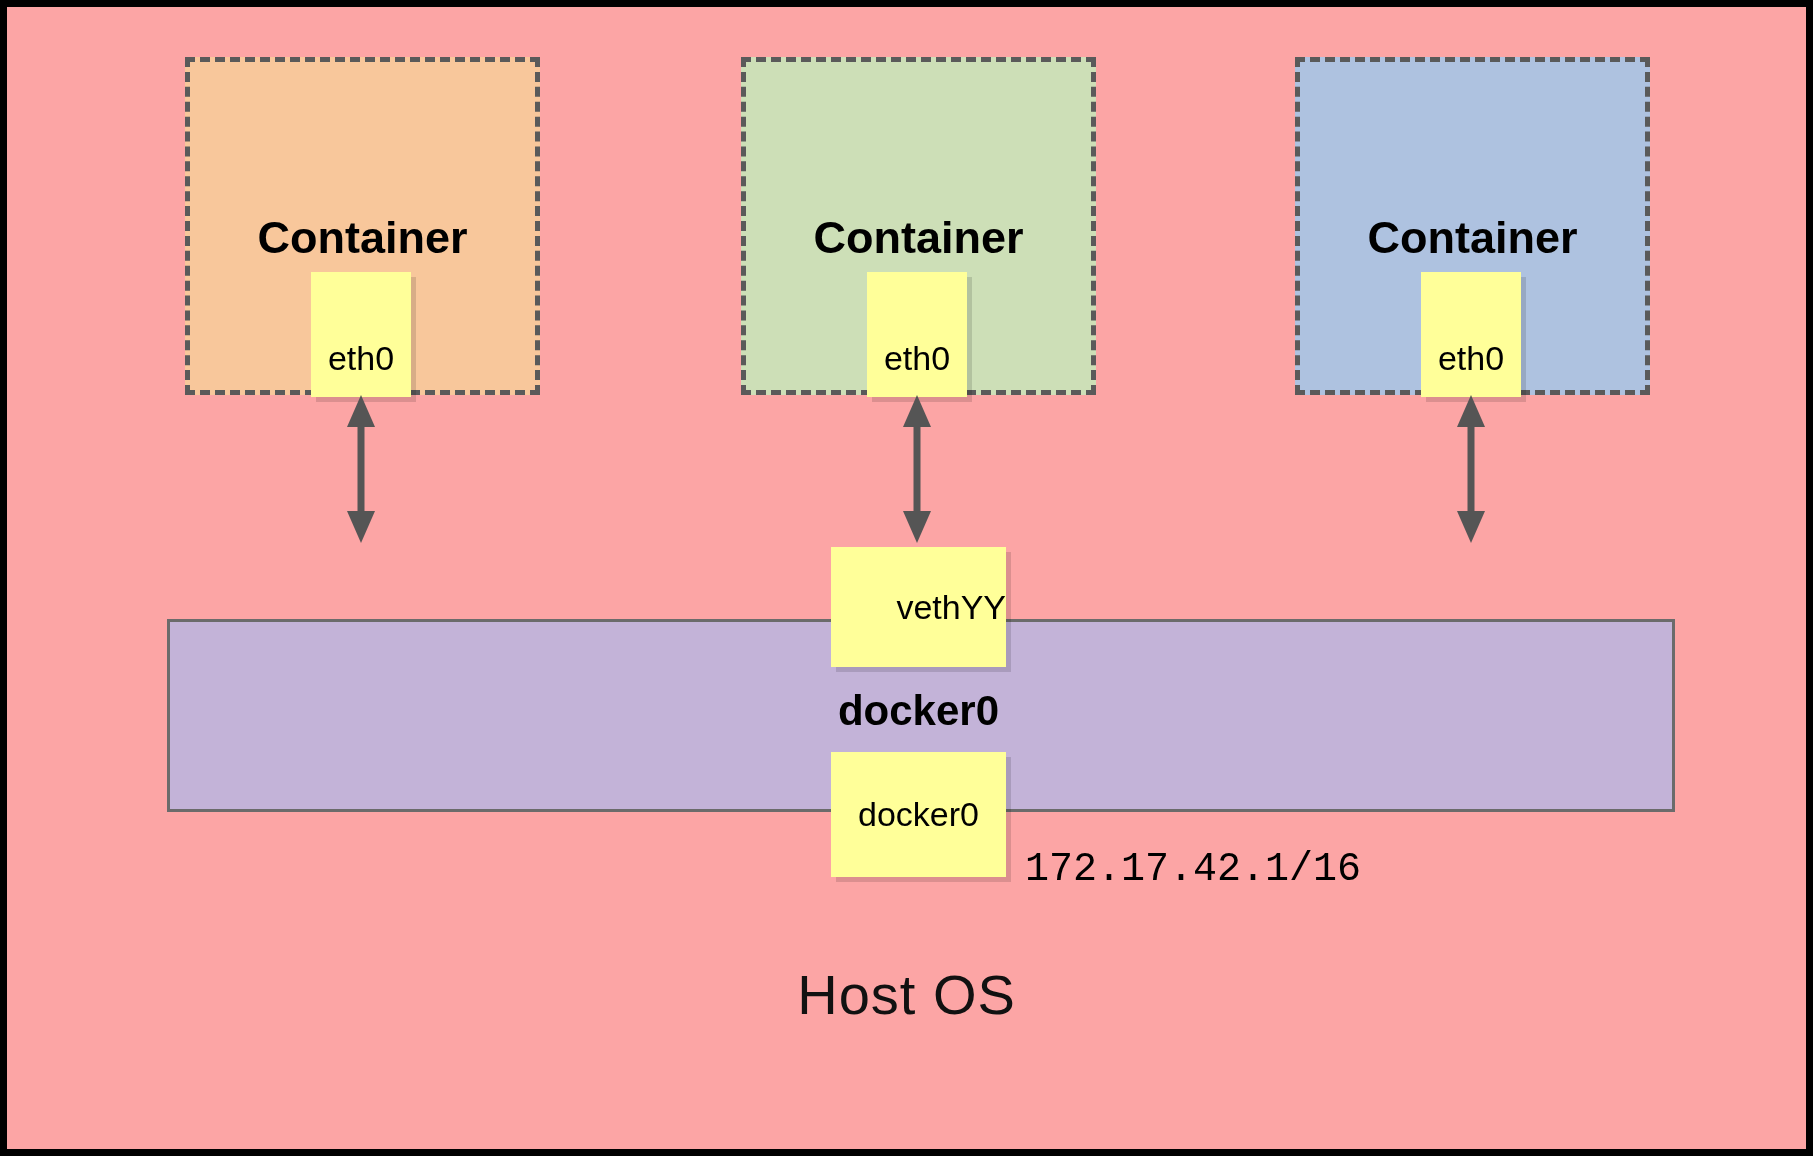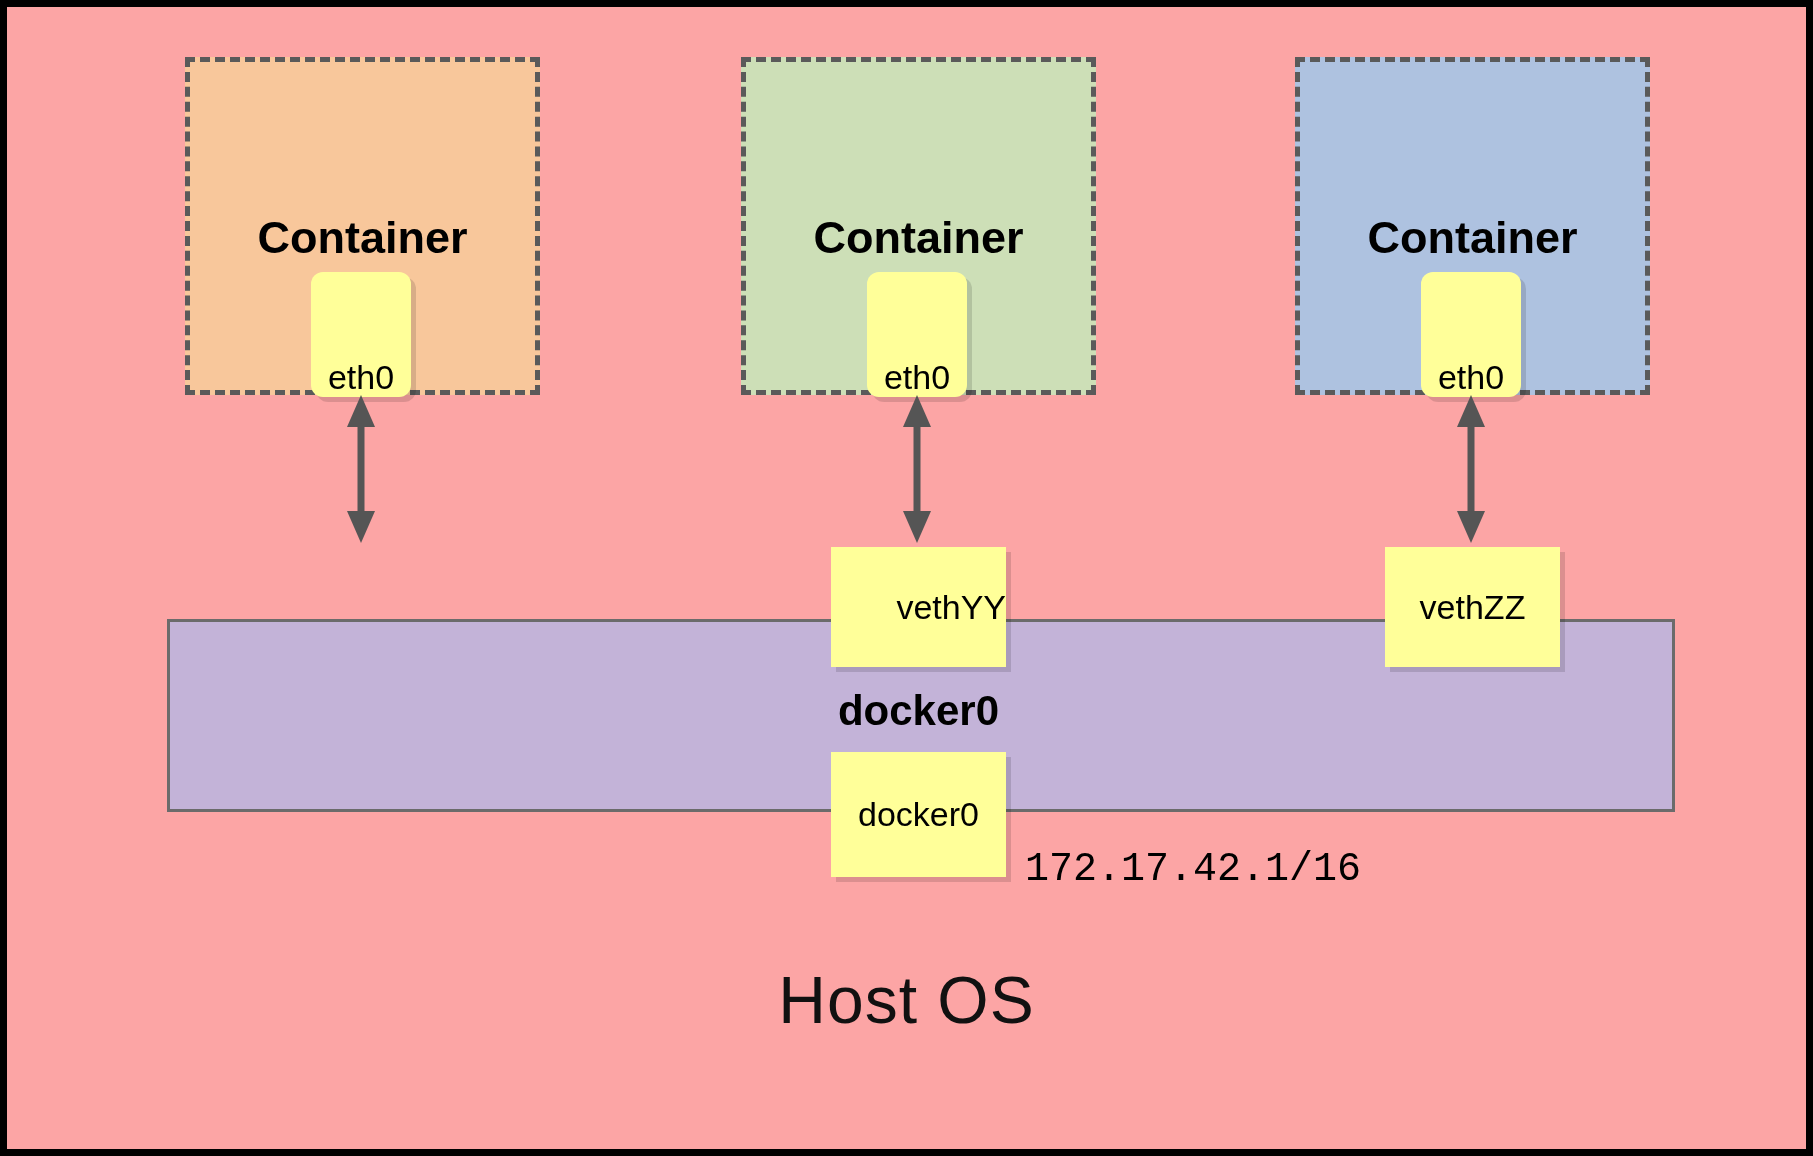--- a/index.html
+++ b/index.html
@@ -36,21 +36,21 @@
     box-sizing:border-box;
     background:#ffff99;
     box-shadow:5px 5px 0 rgba(0,0,0,0.13);
     display:flex;
     align-items:center;
     justify-content:center;
     font-size:34px;
     color:#000;
     white-space:nowrap;
   }
-  .note.top-align{ align-items:flex-end; padding-top:48px;border-radius:12px; }
+  .note.top-align{ align-items:center; padding-top:48px; }
 
   
   #bridge-bar{
     position:absolute;
     box-sizing:border-box;
     background:#c3b3d8;
     border:3px solid #6b6b6b;
   }
   #bridge-title{
     position:absolute;
@@ -69,21 +69,21 @@
     position:absolute;
     font-size:40px;
     color:#000;
     white-space:nowrap;
     font-family:Liberation Mono, monospace;
   }
   #host-os{
     position:absolute;
     left:0;right:0;
     text-align:center;
-    font-size:66px;
+    font-size:56px;
     font-weight:normal;
     color:#111;
     letter-spacing:1px;
     white-space:nowrap;
   }
 </style>
 </head>
 <body>
 
 <div id="frame">
@@ -128,23 +128,20 @@
   </svg>
 
   <div id="bridge-bar" style="left:160px;top:612px;width:1508px;height:193px;">
   </div>
 
   <div id="bridge-title" style="left:734px;top:680px;width:355px;">docker0</div>
 
   <div class="note" style="left:824px;top:540px;width:175px;height:120px;justify-content:flex-end;">
     <span>vethYY</span>
   </div>
-  <div class="note" style="left:1378px;top:540px;width:175px;height:120px;">
-    <span>vethZZ</span>
-  </div>
 
   <div class="note" style="left:824px;top:745px;width:175px;height:125px;">
     <span>docker0</span>
   </div>
 
   <div id="ip-label" style="left:1018px;top:840px;">172.17.42.1/16</div>
 
   <div id="host-os" style="top:955px;">Host OS</div>
 
 </div>

